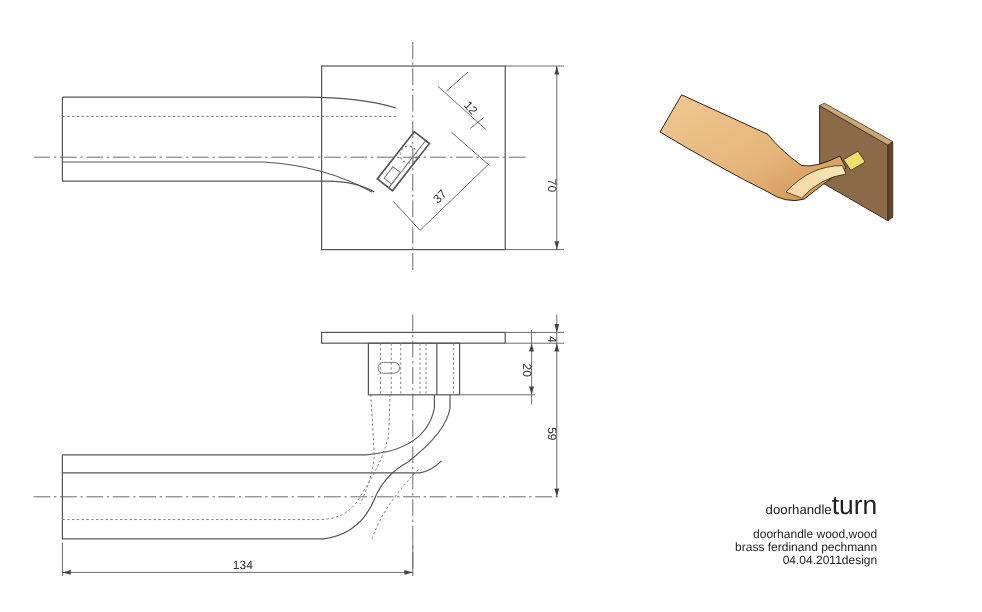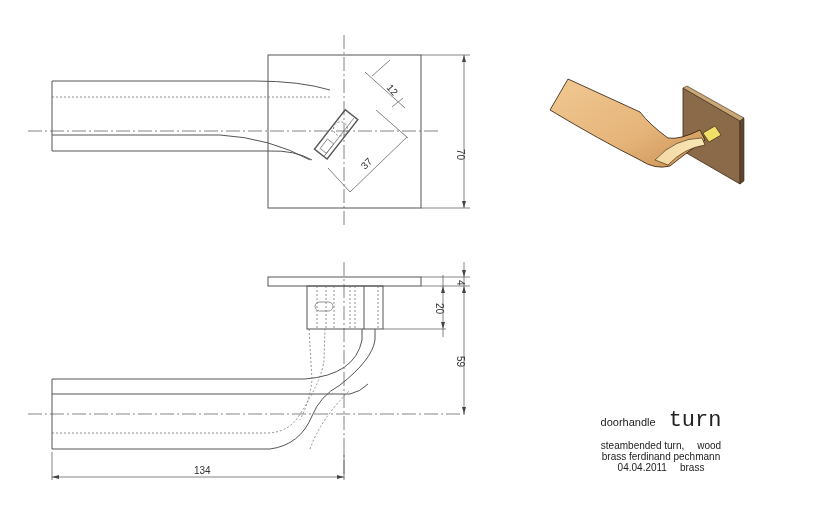--- a/index.html
+++ b/index.html
@@ -5,24 +5,24 @@
   html, body { margin: 0; padding: 0; background: #ffffff; }
   body { width: 818px; height: 510px; position: relative; overflow: hidden; font-family: "Liberation Sans", sans-serif; }
   svg.drawing { position: absolute; left: 0; top: 0; }
   .ln { stroke: #555; stroke-width: 1; fill: none; }
   .thin { stroke: #777; stroke-width: 0.8; fill: none; }
   .hid { stroke: #777; stroke-width: 0.8; fill: none; stroke-dasharray: 2 2; }
   .ctr { stroke: #666; stroke-width: 0.8; fill: none; stroke-dasharray: 14 3 2 3; }
   .dim { stroke: #666; stroke-width: 0.8; fill: none; }
   .dimtxt { font-family: "Liberation Sans", sans-serif; font-size: 10px; fill: #333; }
   .title-block { position: absolute; left: 591px; top: 410px; width: 140px; color: #222; }
-  .tb-row { display: flex; justify-content: center; align-items: baseline; font-size: 10px; line-height: 11px; gap: 13px; }
+  .tb-row { display: flex; justify-content: flex-end; align-items: baseline; font-size: 10px; line-height: 11px; }
   .tb-head { margin-bottom: 8px; }
   .tb-name { font-size: 11px; }
-  .tb-title { font-size: 22px; line-height: 22px; font-family: Liberation Mono, monospace; }
+  .tb-title { font-size: 22px; line-height: 22px; }
 </style>
 </head>
 <body>
 
 <svg class="drawing" width="818" height="510" viewBox="0 0 818 510" xmlns="http://www.w3.org/2000/svg">
 
   <g>
 
     <line class="ctr" x1="28" y1="131" x2="440" y2="131"></line>
     <line class="ctr" x1="344" y1="35" x2="344" y2="228"></line>
@@ -122,23 +122,23 @@
     <polygon points="703,133 715,126 721,135 709,142" fill="#F2DF6A" stroke="#2a1a08" stroke-width="0.6"></polygon>
   </g>
 </svg>
 
 <div class="title-block">
   <div class="tb-row tb-head">
     <span class="tb-name">doorhandle</span>
     <span class="tb-title">turn</span>
   </div>
   <div class="tb-row">
-    <span>steambended turn,</span>
+    <span>doorhandle wood,</span>
     <span>wood</span>
   </div>
   <div class="tb-row">
     <span>brass ferdinand pechmann</span>
   </div>
   <div class="tb-row">
     <span>04.04.2011</span>
-    <span>brass</span>
+    <span>design</span>
   </div>
 </div>
 
 </body></html>

